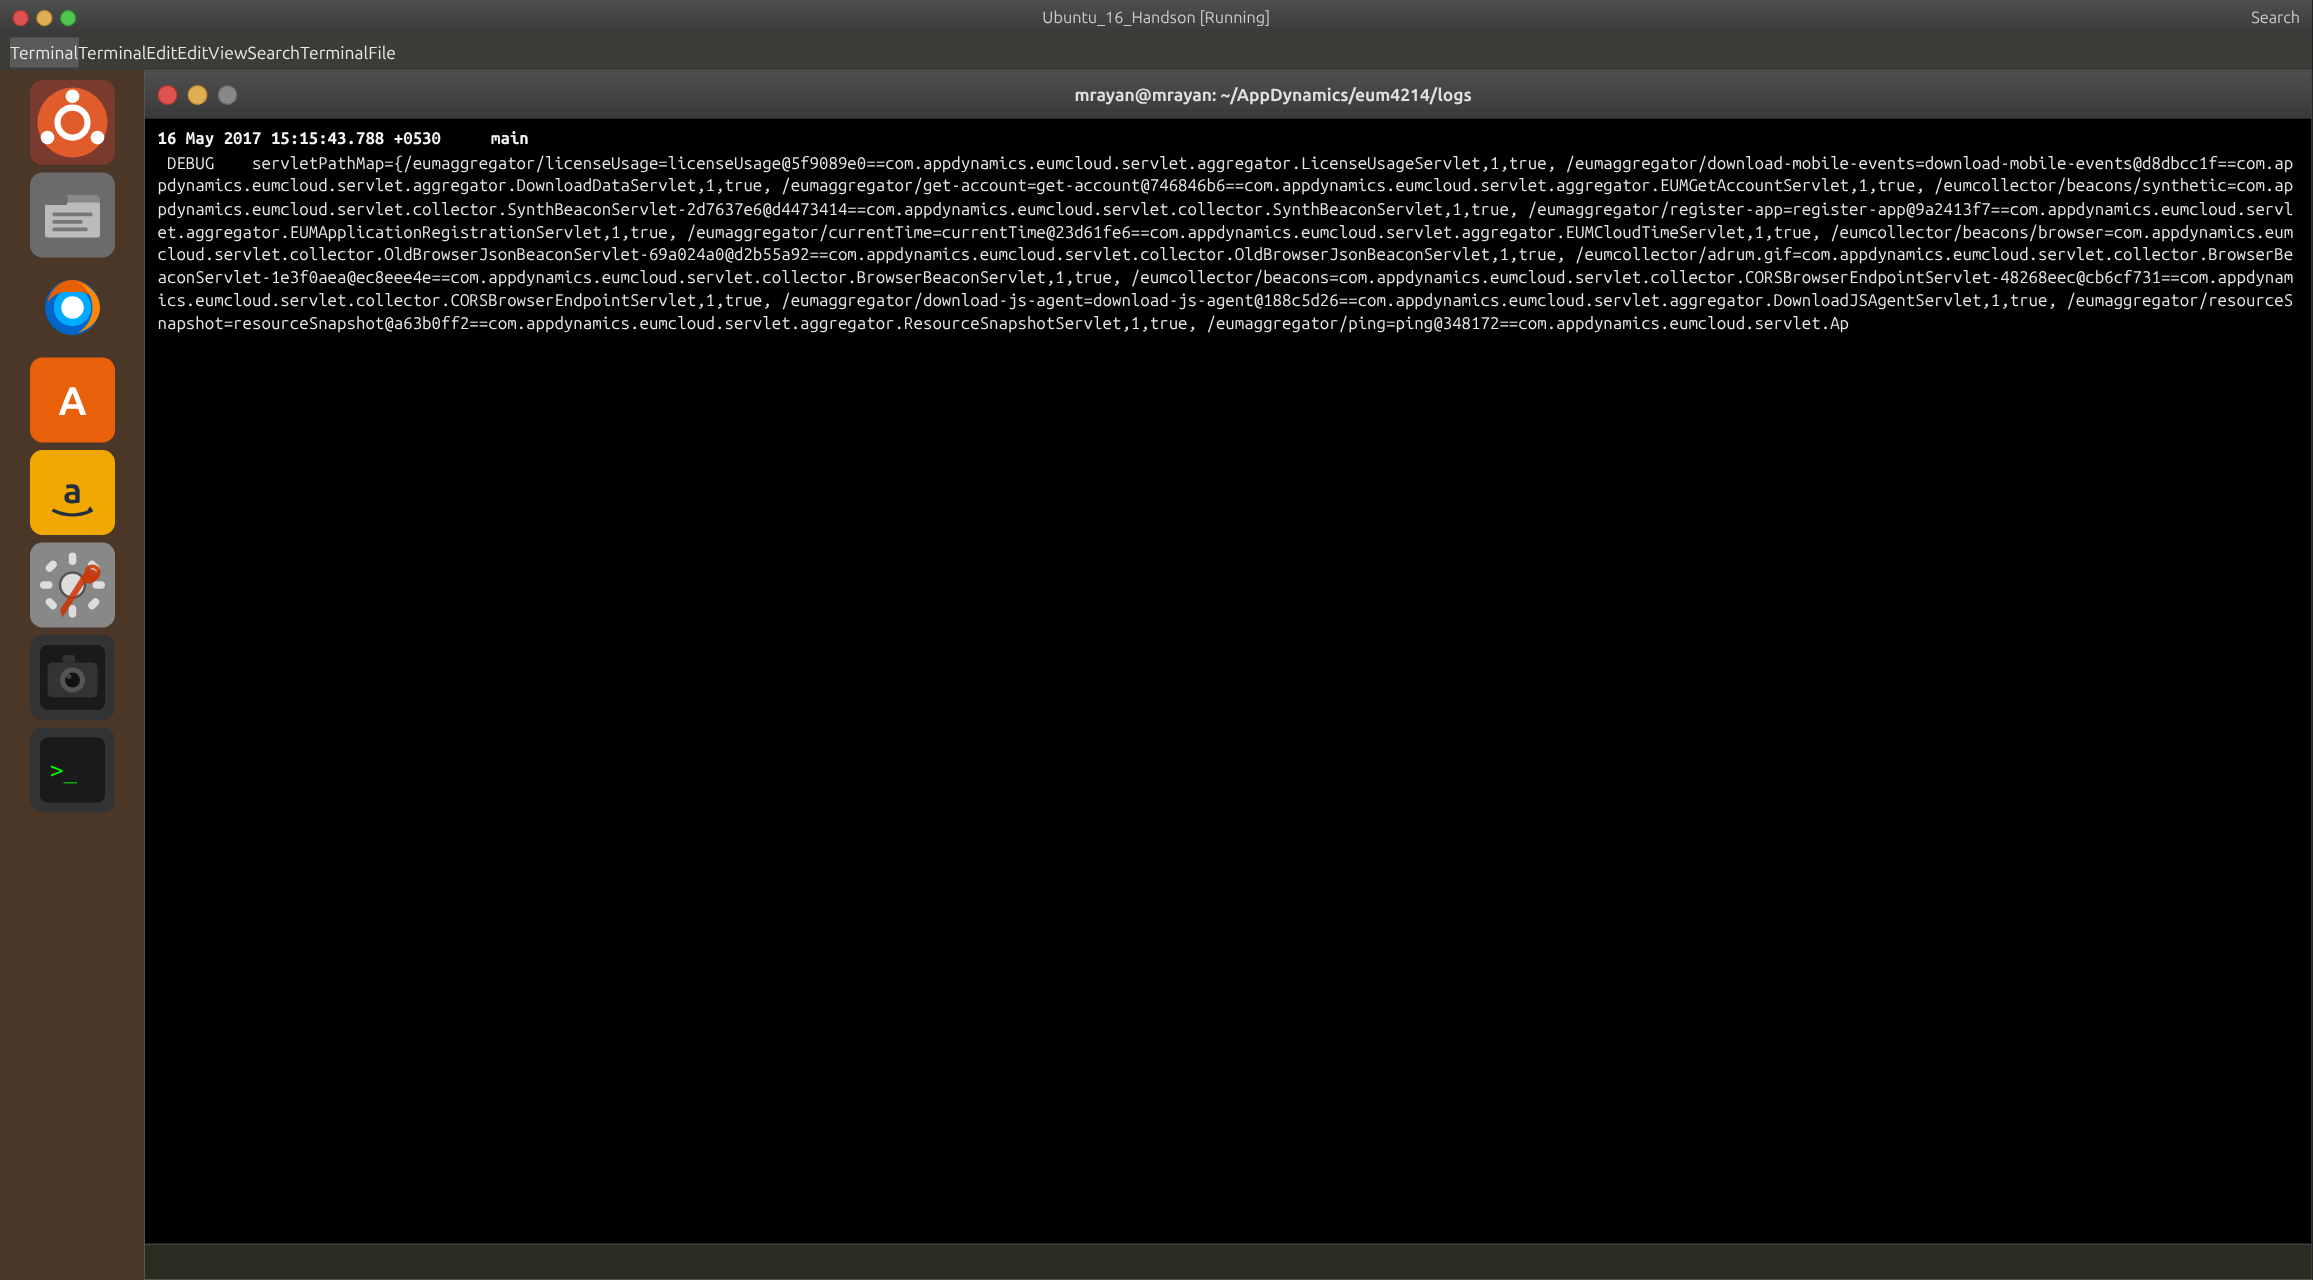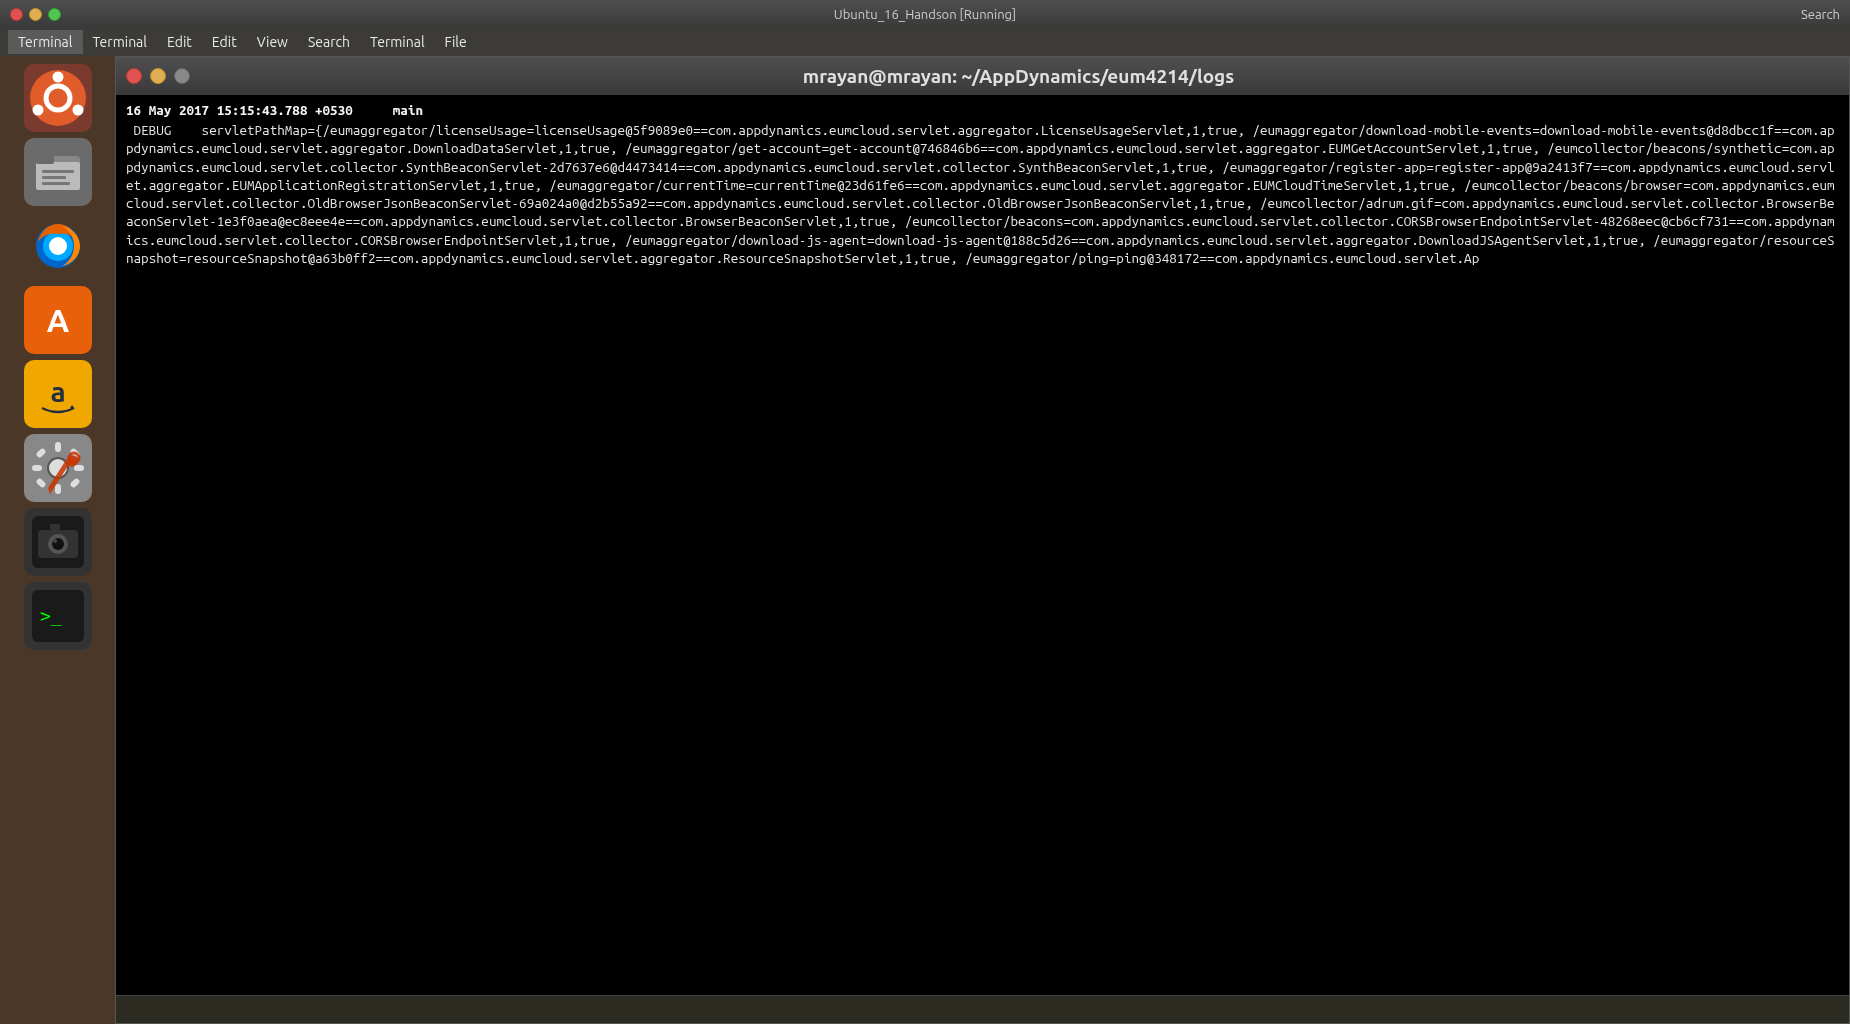--- a/index.html
+++ b/index.html
@@ -51,21 +51,21 @@
       height: 28px;
       background: #3c3b37;
       display: flex;
       align-items: center;
       padding: 0 8px;
       gap: 0;
     }
     .menu-item {
       color: #e8e8e8;
       font-size: 14px;
-      padding: 4px 10px;
+      padding: 4px 0;
       cursor: pointer;
       white-space: nowrap;
     }
     .menu-item.active {
       background: #5a5a5a;
     }
 
     
     .main-layout {
       display: flex;
@@ -130,21 +130,21 @@
       gap: 8px;
       flex-shrink: 0;
     }
     .term-btn-close { width: 16px; height: 16px; border-radius: 50%; background: #e05252; border: 1px solid #c0392b; cursor: pointer; }
     .term-btn-minimize { width: 16px; height: 16px; border-radius: 50%; background: #e0ae52; border: 1px solid #c0902b; cursor: pointer; }
     .term-btn-maximize { width: 16px; height: 16px; border-radius: 50%; background: #888; border: 1px solid #666; cursor: pointer; }
     .terminal-title {
       flex: 1;
       text-align: center;
       color: #e0e0e0;
-      font-size: 19px;
+      font-size: 14px;
       font-weight: bold;
     }
 
     .terminal-content {
       flex: 1;
       background: #000000;
       padding: 6px 10px;
       overflow: hidden;
       font-family: 'Ubuntu Mono', 'DejaVu Sans Mono', 'Courier New', monospace;
       font-size: 13.5px;

